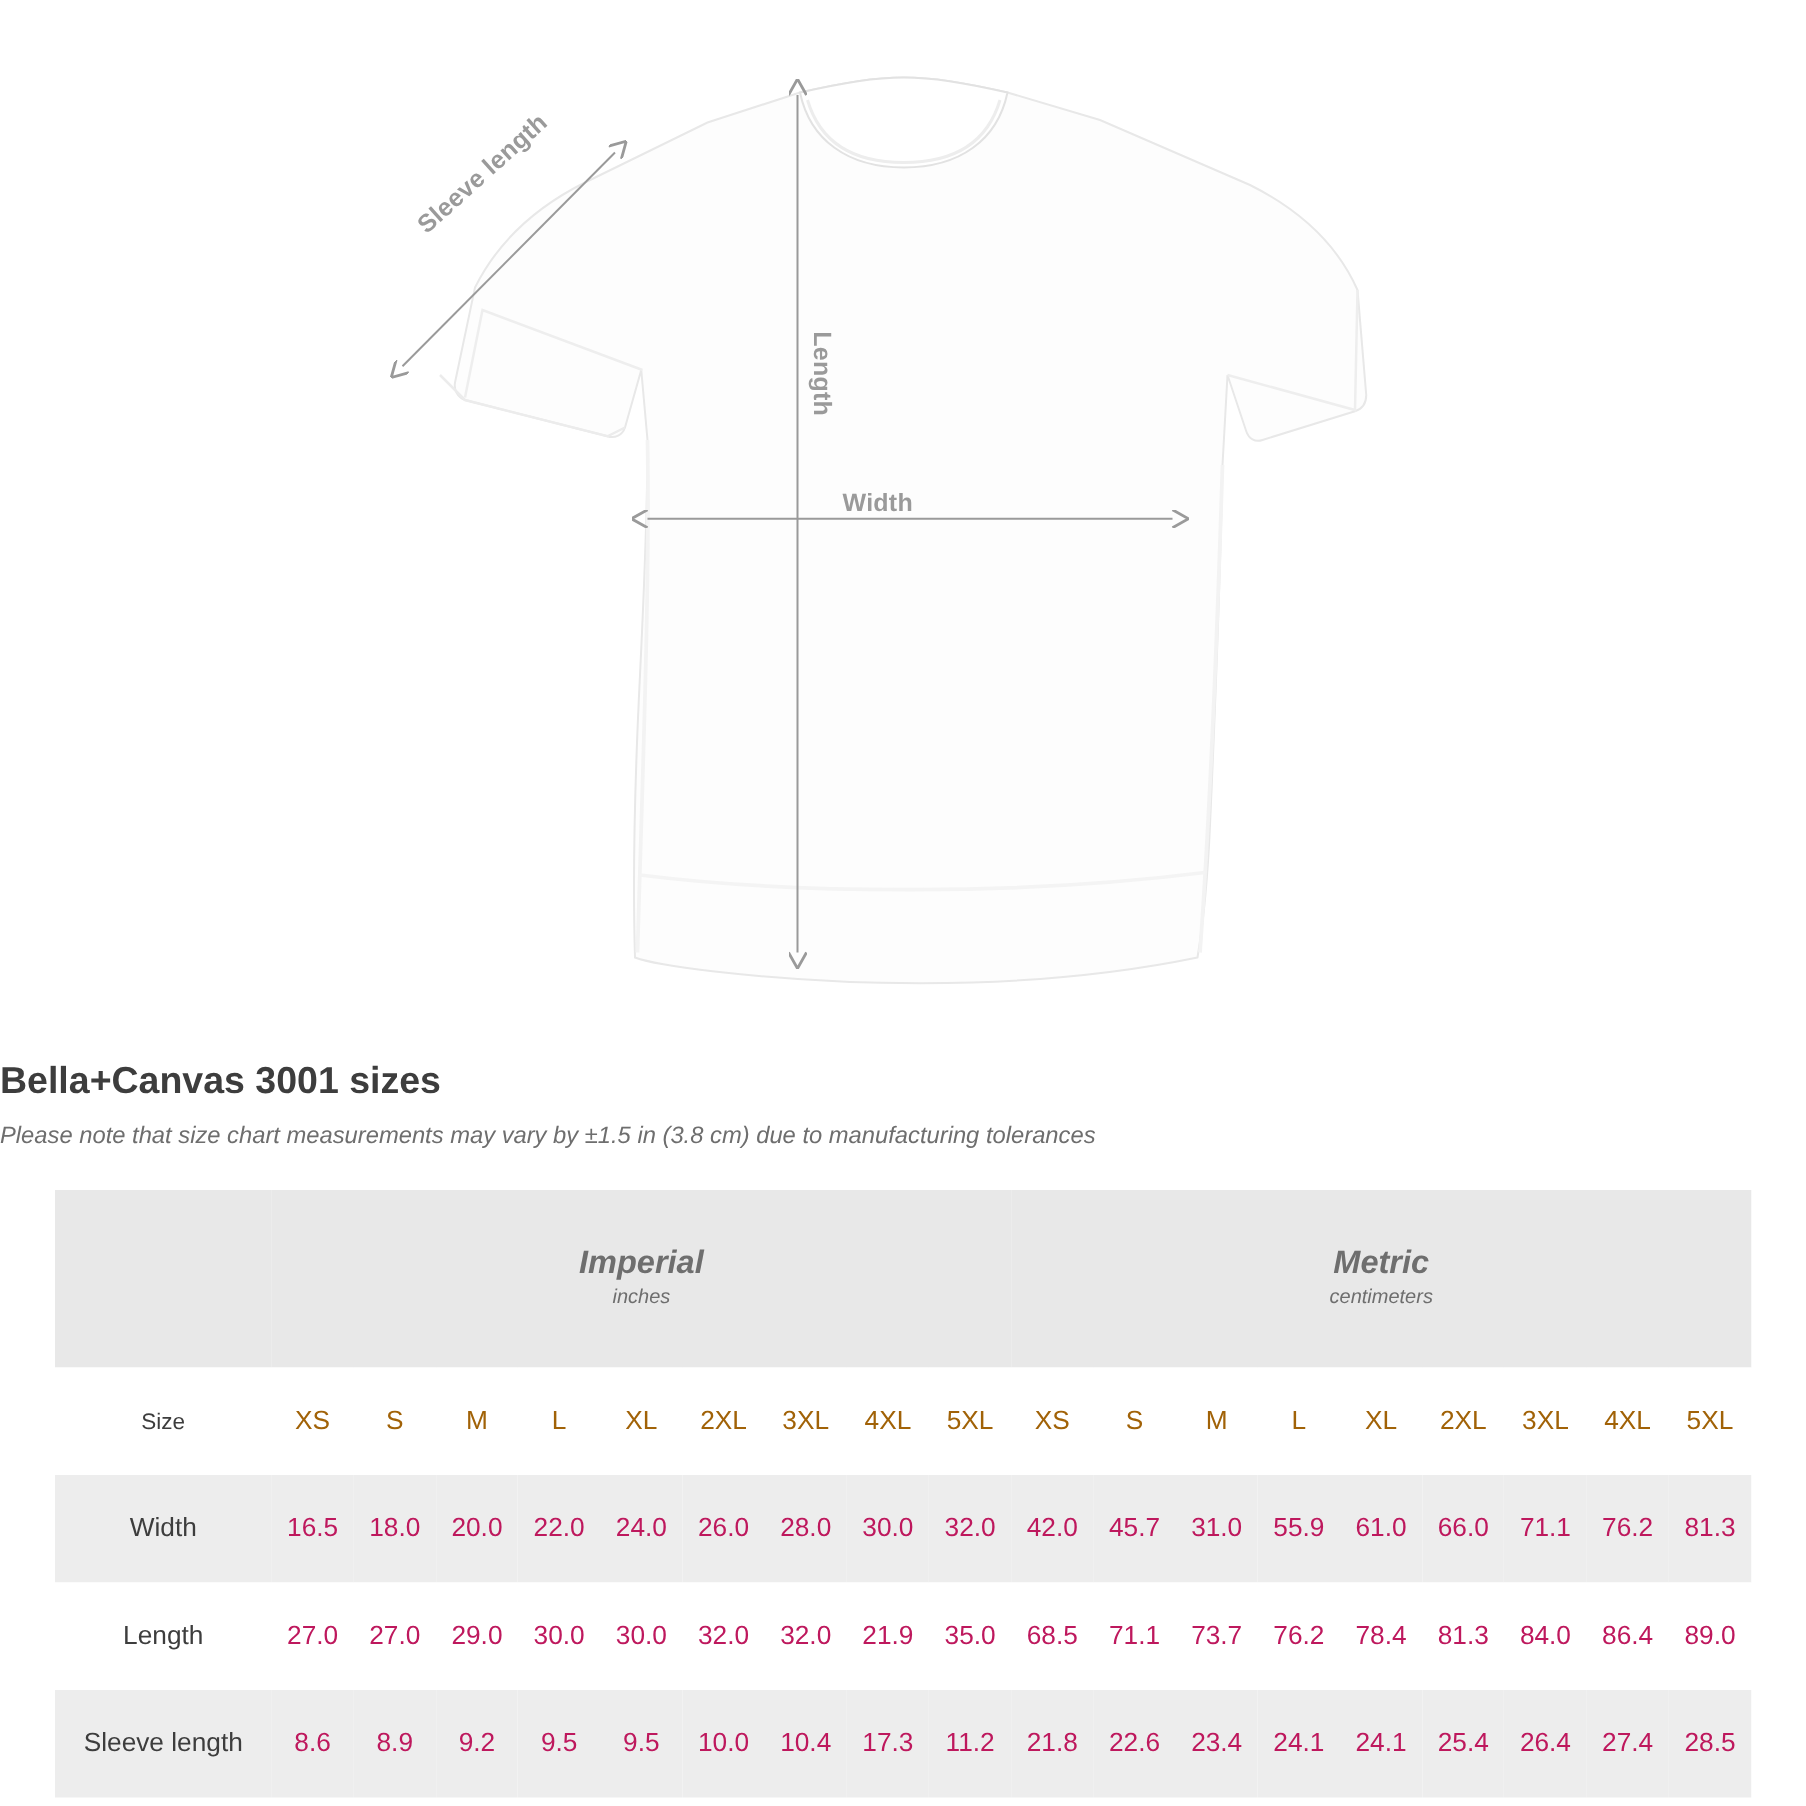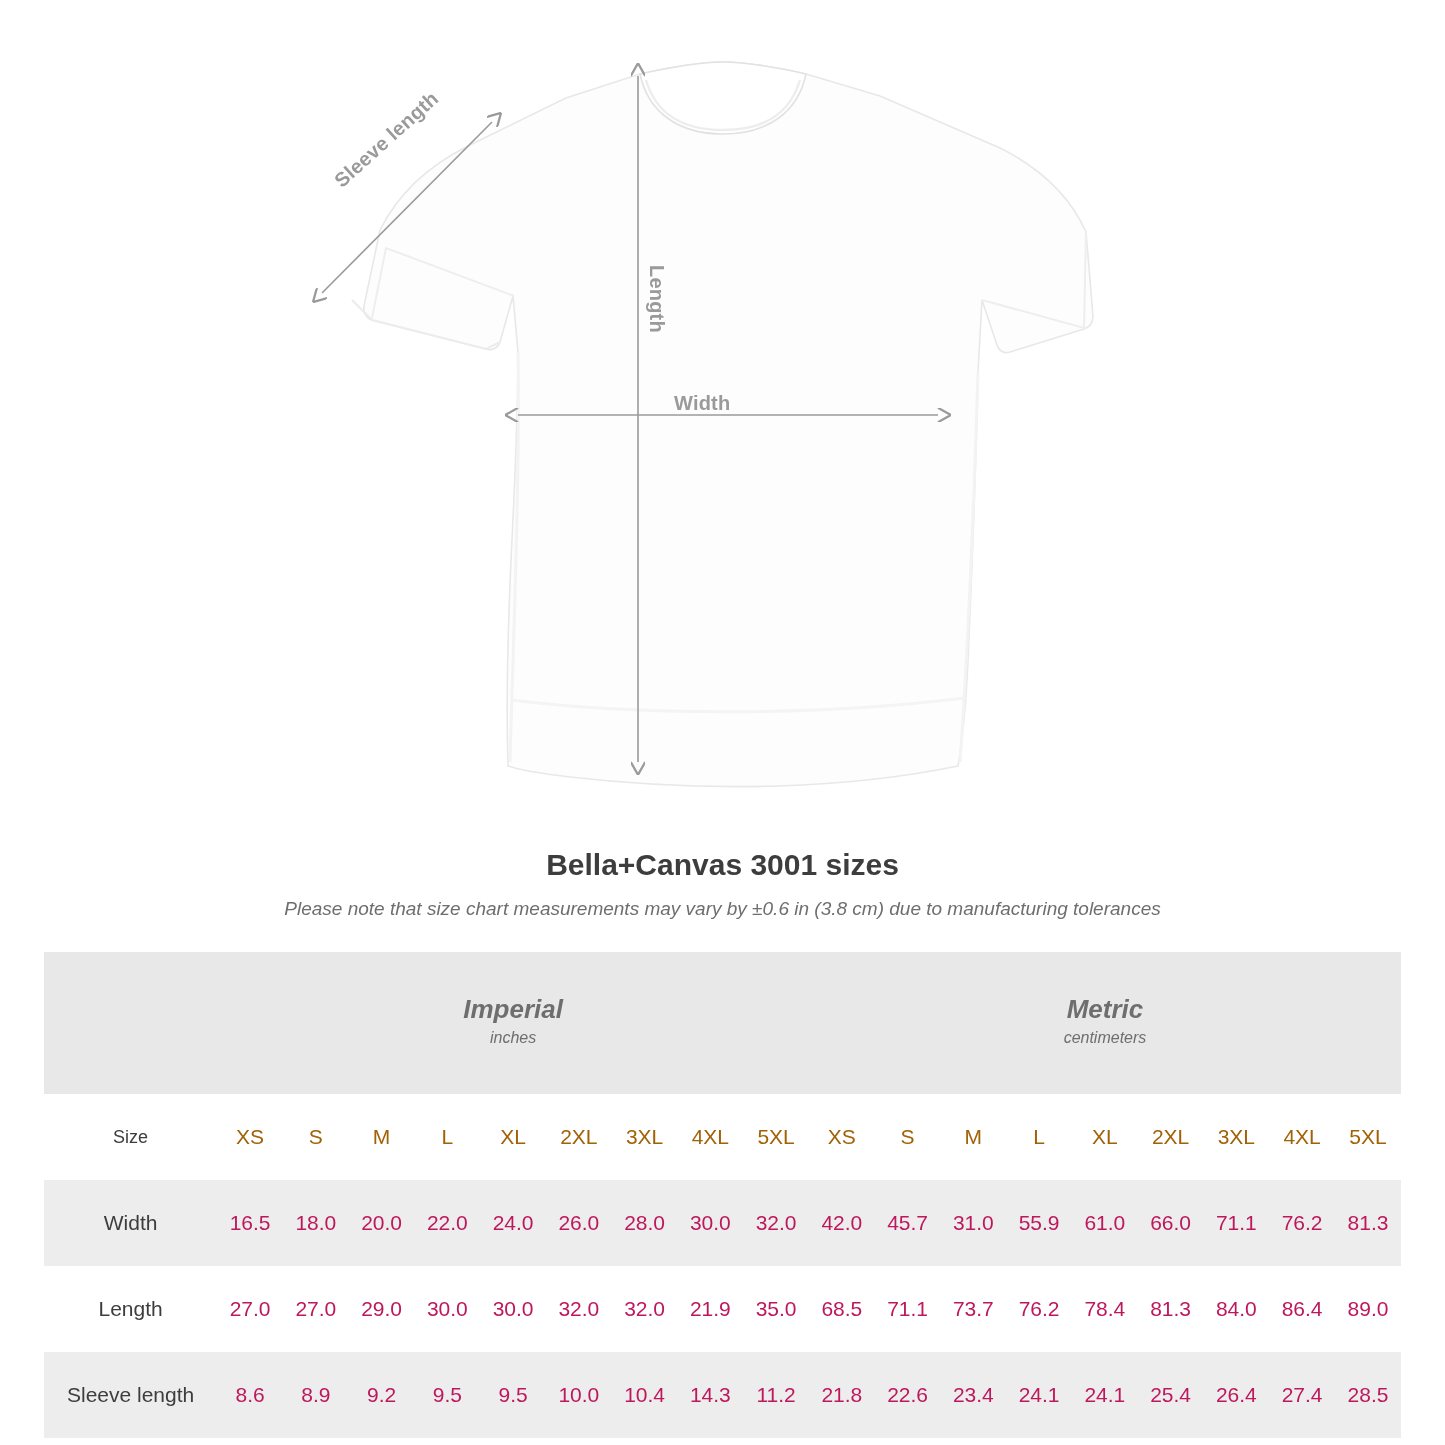--- a/index.html
+++ b/index.html
@@ -52,21 +52,20 @@
     writing-mode: vertical-rl;
     text-orientation: mixed;
   }
   .ann-width {
     left: 674px;
     top: 392px;
   }
 
   
   .title-block {
-    text-align: center;
     margin-top: 28px;
   }
   .chart-title {
     font-size: 30px;
     font-weight: bold;
     color: #3d3d3d;
     margin: 0 0 16px 0;
   }
   .chart-note {
     font-size: 19px;
@@ -212,21 +211,21 @@
       </g>
     </svg>
 
     <div class="annotation ann-sleeve">Sleeve length</div>
     <div class="annotation ann-length">Length</div>
     <div class="annotation ann-width">Width</div>
   </div>
 
   <div class="title-block">
     <h1 class="chart-title">Bella+Canvas 3001 sizes</h1>
-    <p class="chart-note">Please note that size chart measurements may vary by ±0.6 in (3.8 cm) due to manufacturing tolerances</p>
+    <p class="chart-note">Please note that size chart measurements may vary by ±1.5 in (3.8 cm) due to manufacturing tolerances</p>
   </div>
 
   <div class="table-wrap">
     <table class="size-table">
       <colgroup>
         <col style="width:173px">
         <col span="18" style="width:65.7px">
       </colgroup>
       <tbody>
         <tr class="unit-row">
@@ -309,21 +308,21 @@
 
         <tr class="data-row shade">
           <td class="rowlabel">Sleeve length</td>
           <td class="cell">8.6</td>
           <td class="cell">8.9</td>
           <td class="cell">9.2</td>
           <td class="cell">9.5</td>
           <td class="cell">9.5</td>
           <td class="cell">10.0</td>
           <td class="cell">10.4</td>
-          <td class="cell">14.3</td>
+          <td class="cell">17.3</td>
           <td class="cell">11.2</td>
           <td class="cell">21.8</td>
           <td class="cell">22.6</td>
           <td class="cell">23.4</td>
           <td class="cell">24.1</td>
           <td class="cell">24.1</td>
           <td class="cell">25.4</td>
           <td class="cell">26.4</td>
           <td class="cell">27.4</td>
           <td class="cell">28.5</td>

